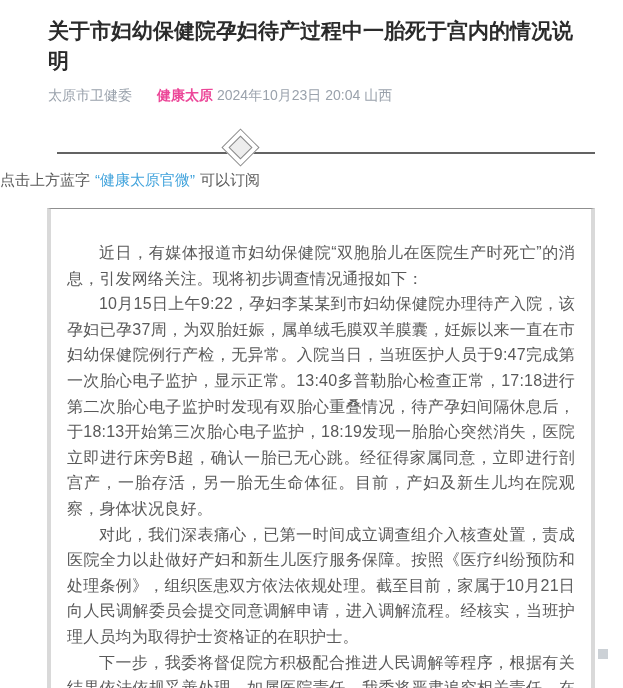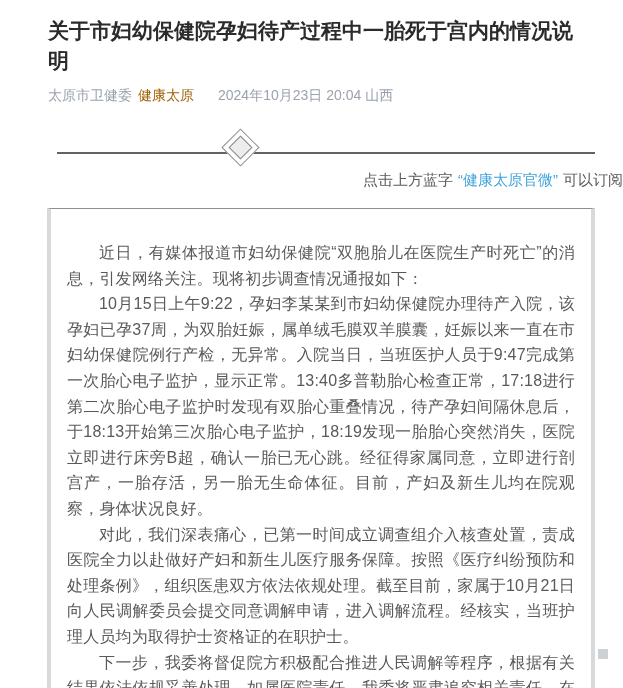--- a/index.html
+++ b/index.html
@@ -10,41 +10,41 @@
   }
   .title {
     margin:16px 48px 0 48px;
     font-size:21px; line-height:30px; font-weight:700; color:#2b2b2b;
   }
   .byline {
     margin:9px 48px 0 48px;
     font-size:14px; line-height:20px; color:#9aa2ac;
     white-space:nowrap;
   }
-  .byline .author { margin-right:6px; }
-  .byline .account { color:#a16207; font-weight:400; margin-right:24px; }
+  .byline .author { margin-right:25px; }
+  .byline .account { color:#ec4899; font-weight:700; margin-right:4px; }
   .byline .datetime { margin-right:4px; }
   .banner { position:relative; height:66px; margin-top:24px; }
   .banner-line {
     position:absolute; top:23px; left:57px; right:28px;
     border-top:2px solid #636363; height:0;
   }
   .diamond {
     position:absolute; left:227px; top:5px;
     width:25px; height:25px; transform:rotate(45deg);
     border:1px solid #8a8a8a; background:#ffffff;
     display:flex; align-items:center; justify-content:center;
   }
   .diamond-inner {
     width:15px; height:15px; border:1px solid #8a8a8a; background:#ededed;
     display:block;
   }
   .subscribe {
     position:absolute; top:41px; left:0; width:100%;
-    text-align:right; font-size:15px; line-height:20px; color:#595959;
+    text-align:left; font-size:15px; line-height:20px; color:#595959;
   }
   .subscribe .sub-link { color:#41a3dc; margin:0 5px; }
   .content-box {
     margin:13px 28px 0 47px;
     border-top:1px solid #8f8f8f;
     border-left:4px solid #d9d9d9;
     border-right:4px solid #d9d9d9;
     padding:31px 16px 20px 16px;
     min-height:620px;
     box-sizing:border-box;

